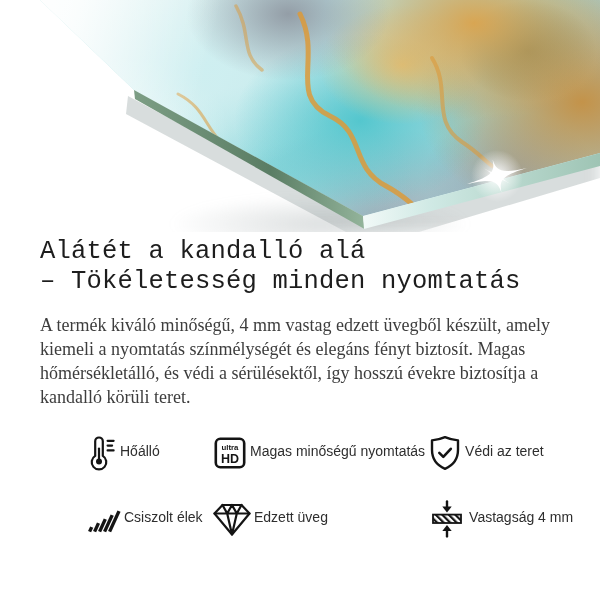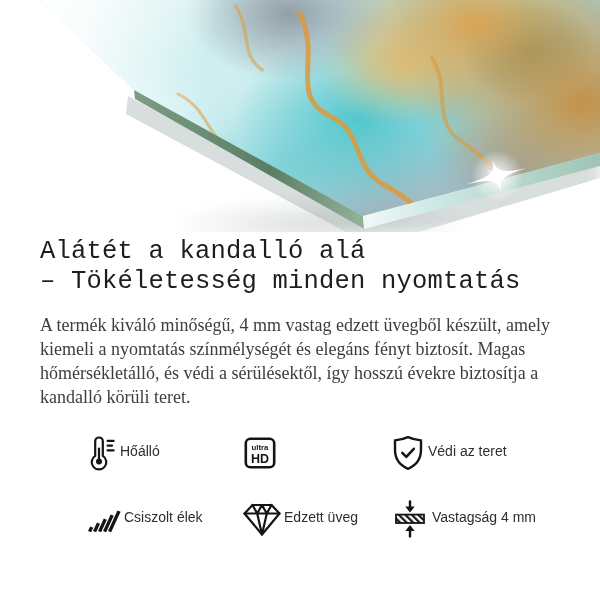--- a/index.html
+++ b/index.html
@@ -148,20 +148,21 @@
       </div>
 
       <div class="feature">
         <div class="icon-box">
           <svg width="40" height="40" viewBox="0 0 40 40">
             <rect class="ic" x="5.8" y="5.8" width="28.4" height="28.4" rx="4.5" style="stroke-width:2.6"></rect>
             <text x="20" y="17.2" text-anchor="middle" font-size="7.8" font-weight="700" font-family="Liberation Sans, DejaVu Sans, sans-serif" fill="#141414">ultra</text>
             <text x="20" y="29.6" text-anchor="middle" font-size="12.5" font-weight="800" font-family="Liberation Sans, DejaVu Sans, sans-serif" fill="#141414">HD</text>
           </svg>
         </div>
+        <span class="feature-label">Magas minőségű nyomtatás</span>
       </div>
 
       <div class="feature">
         <div class="icon-box">
           <svg width="40" height="40" viewBox="0 0 40 40">
             <g class="ic">
               <path style="stroke-width:2.4" d="M20 4.2 C23.8 5.9 28.6 7 33 7.4 V16.8 C33 25.9 27.6 32.6 20 35.8 C12.4 32.6 7 25.9 7 16.8 V7.4 C11.4 7 16.2 5.9 20 4.2 Z"></path>
               <path style="stroke-width:2.6" d="M14.3 19.8 L18.3 23.8 L25.8 15.8"></path>
             </g>
           </svg>

